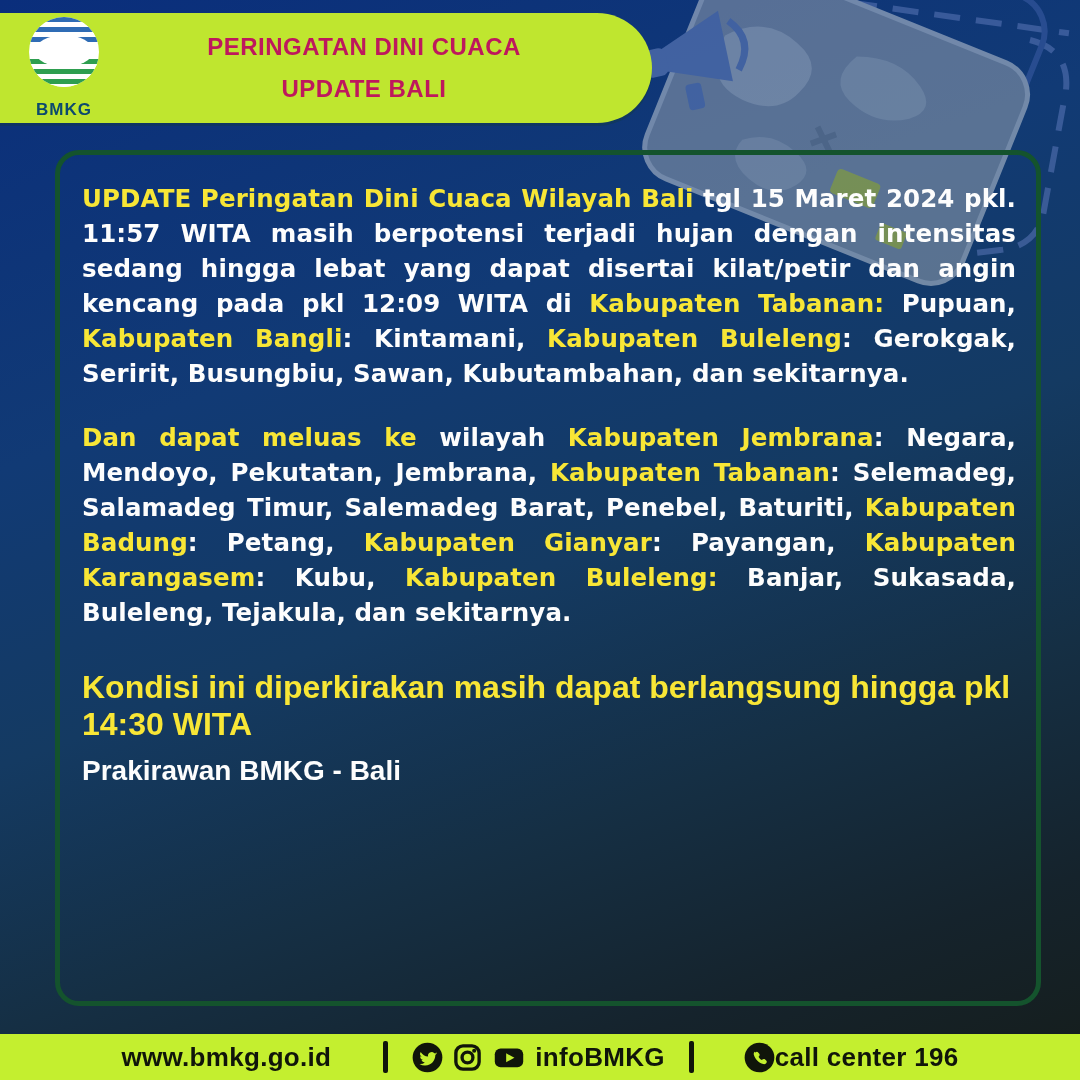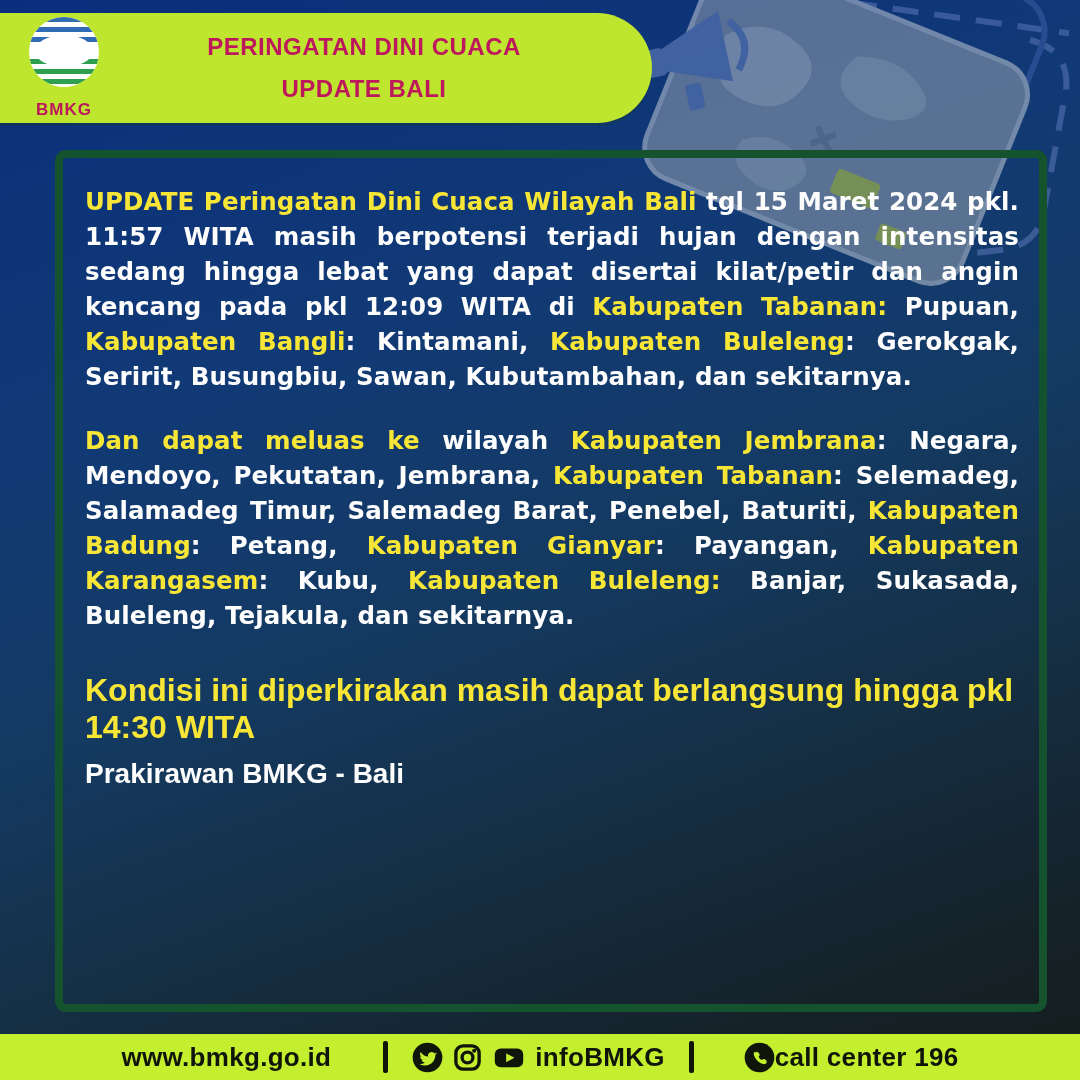--- a/index.html
+++ b/index.html
@@ -15,27 +15,27 @@
   .header-banner{position:absolute;left:0;top:13px;width:652px;height:110px;
      background:#bfe62f;border-radius:0 55px 55px 0;display:flex;align-items:center;z-index:3;
      box-shadow:0 3px 0 rgba(20,60,30,.25);}
   .logo-wrap{width:96px;margin-left:16px;display:flex;flex-direction:column;align-items:center;}
   .logo-circle{width:70px;height:70px;border-radius:50%;background:#fff;overflow:hidden;position:relative;}
   .logo-top{position:absolute;top:0;left:0;right:0;height:38%;
      background:repeating-linear-gradient(#2f6cb5 0 5px,#fff 5px 10px);}
   .logo-bottom{position:absolute;bottom:0;left:0;right:0;height:40%;
      background:repeating-linear-gradient(#2e9e4f 0 5px,#fff 5px 10px);}
   .logo-cloud{position:absolute;left:8%;top:26%;width:84%;height:46%;background:#fff;border-radius:50%;}
-  .logo-label{font-weight:700;font-size:17px;color:#be185d;letter-spacing:1px;margin-top:13px;}
+  .logo-label{font-weight:700;font-size:17px;color:#0c4a6e;letter-spacing:1px;margin-top:13px;}
   .header-title{flex:1;text-align:center;font-weight:700;font-size:24px;line-height:42px;
      color:#be185d;letter-spacing:.5px;padding-right:36px;}
 
   
   .alert-panel{position:absolute;left:55px;top:150px;width:976px;height:846px;
-     border:8px solid #14532d;border-radius:11px;z-index:2;}
+     border:5px solid #14532d;border-radius:24px;z-index:2;}
   .panel-text{position:absolute;left:22px;right:20px;top:26px;}
   .para{font-family:"DejaVu Sans","Liberation Sans",sans-serif;
      font-weight:700;font-size:24.5px;line-height:35px;text-align:justify;
      margin:0 0 29px 0;letter-spacing:.1px;}
   .seg-w{color:#fdfdfd;}
   .seg-y{color:#f8e636;}
   .forecast-line{font-family:"Liberation Sans",sans-serif;font-weight:700;font-size:32px;
      color:#f8e636;margin:39px 0 0 0;text-align:left;}
   .signature{font-family:"Liberation Sans",sans-serif;font-weight:700;font-size:28px;
      color:#fdfdfd;margin:12px 0 0 0;}

